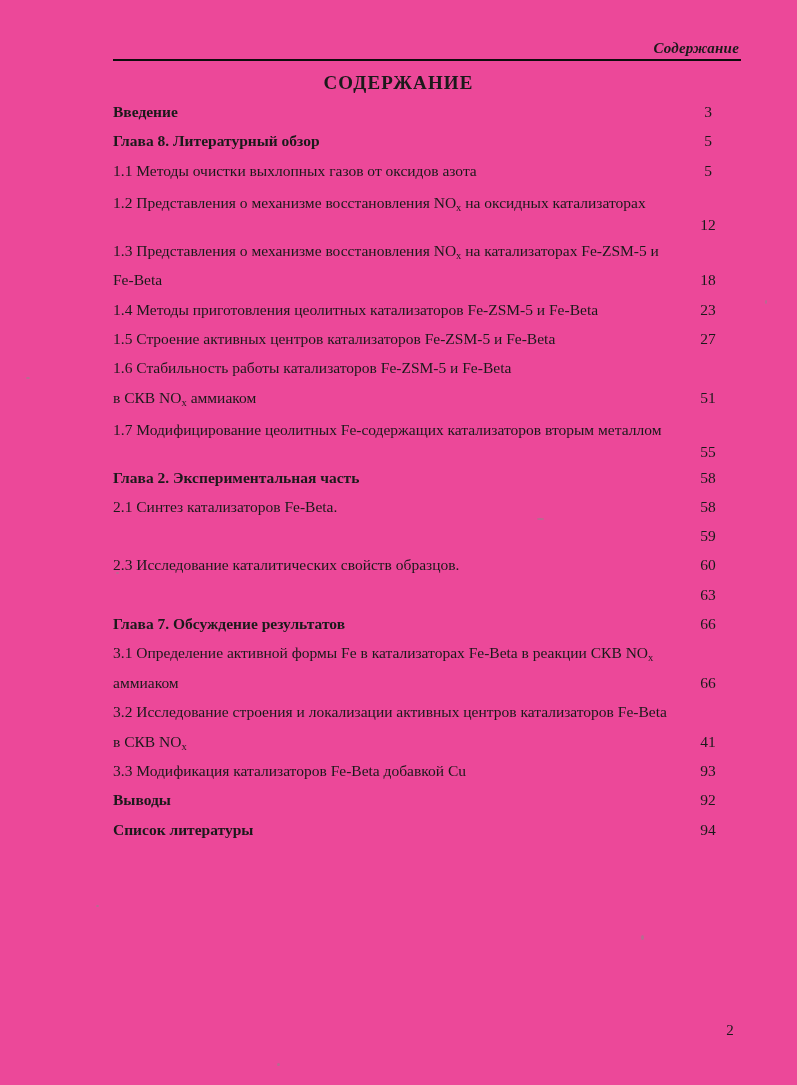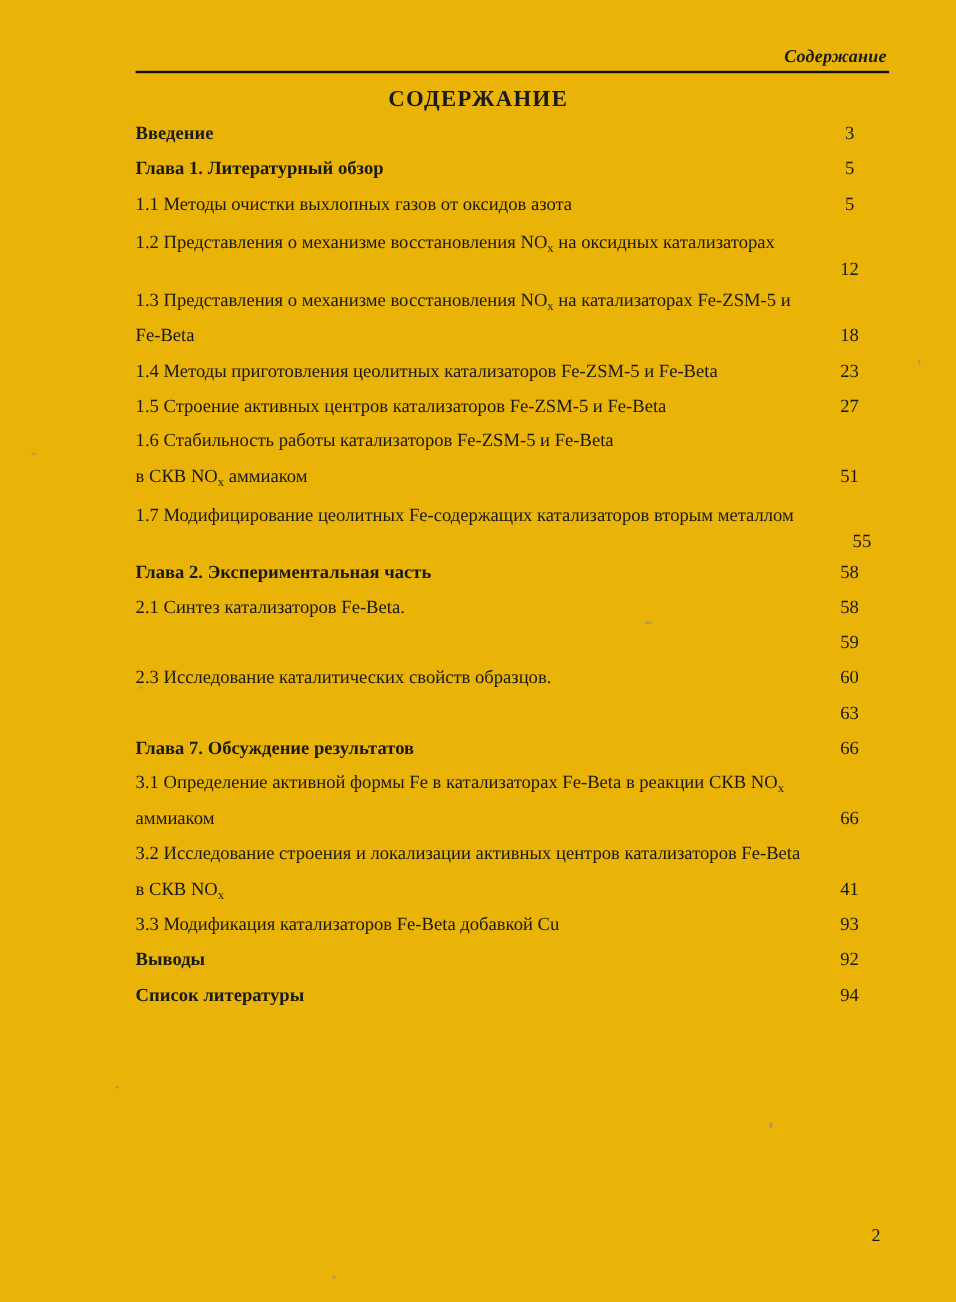--- a/index.html
+++ b/index.html
@@ -4,21 +4,21 @@
 <style>
   html, body {
     margin: 0;
     padding: 0;
     background: #ffffff;
   }
   .page {
     position: relative;
     width: 797px;
     height: 1085px;
-    background: #eab308;
+    background: #ec4899;
     font-family: "Liberation Serif", "DejaVu Serif", serif;
     color: #1a1a1a;
     overflow: hidden;
   }
 
   
   .header-zone {
     position: absolute;
     left: 113px;
     top: 40px;
@@ -116,30 +116,30 @@
 
   <div class="header-zone">
     <div class="header-title">Содержание</div>
     <div class="header-rule"></div>
   </div>
 
   <div class="doc-title">СОДЕРЖАНИЕ</div>
 
   <div class="toc" id="toc-list">
       <div class="toc-row bold"><span class="toc-label">Введение</span><span class="toc-page">3</span></div>
-      <div class="toc-row bold"><span class="toc-label">Глава 1. Литературный обзор</span><span class="toc-page">5</span></div>
+      <div class="toc-row bold"><span class="toc-label">Глава 8. Литературный обзор</span><span class="toc-page">5</span></div>
       <div class="toc-row"><span class="toc-label">1.1 Методы очистки выхлопных газов от оксидов азота</span><span class="toc-page">5</span></div>
       <div class="toc-row gap-after"><span class="toc-label">1.2 Представления о механизме восстановления NO<sub>x</sub> на оксидных катализаторах</span><span class="toc-page" style="top: 22px;">12</span></div>
       <div class="toc-row"><span class="toc-label">1.3 Представления о механизме восстановления NO<sub>x</sub> на катализаторах Fe-ZSM-5 и</span></div>
       <div class="toc-row"><span class="toc-label">Fe-Beta</span><span class="toc-page">18</span></div>
       <div class="toc-row"><span class="toc-label">1.4 Методы приготовления цеолитных катализаторов Fe-ZSM-5 и Fe-Beta</span><span class="toc-page">23</span></div>
       <div class="toc-row"><span class="toc-label">1.5 Строение активных центров катализаторов Fe-ZSM-5 и Fe-Beta</span><span class="toc-page">27</span></div>
       <div class="toc-row"><span class="toc-label">1.6 Стабильность работы катализаторов Fe-ZSM-5 и Fe-Beta</span></div>
       <div class="toc-row"><span class="toc-label">в СКВ NO<sub>x</sub> аммиаком</span><span class="toc-page">51</span></div>
-      <div class="toc-row gap-after"><span class="toc-label">1.7 Модифицирование цеолитных Fe-содержащих катализаторов вторым металлом</span><span class="toc-page" style="top: 22px; text-align: right;">55</span></div>
+      <div class="toc-row gap-after"><span class="toc-label">1.7 Модифицирование цеолитных Fe-содержащих катализаторов вторым металлом</span><span class="toc-page" style="top: 22px;">55</span></div>
       <div class="toc-row bold"><span class="toc-label">Глава 2. Экспериментальная часть</span><span class="toc-page">58</span></div>
       <div class="toc-row"><span class="toc-label">2.1 Синтез катализаторов Fe-Beta.</span><span class="toc-page">58</span></div>
       <div class="toc-row"><span class="toc-page">59</span></div>
       <div class="toc-row"><span class="toc-label">2.3 Исследование каталитических свойств образцов.</span><span class="toc-page">60</span></div>
       <div class="toc-row"><span class="toc-page">63</span></div>
       <div class="toc-row bold"><span class="toc-label">Глава 7. Обсуждение результатов</span><span class="toc-page">66</span></div>
       <div class="toc-row"><span class="toc-label">3.1 Определение активной формы Fe в катализаторах Fe-Beta в реакции СКВ NO<sub>x</sub></span></div>
       <div class="toc-row"><span class="toc-label">аммиаком</span><span class="toc-page">66</span></div>
       <div class="toc-row"><span class="toc-label">3.2 Исследование строения и локализации активных центров катализаторов Fe-Beta</span></div>
       <div class="toc-row"><span class="toc-label">в СКВ NO<sub>x</sub></span><span class="toc-page">41</span></div>

